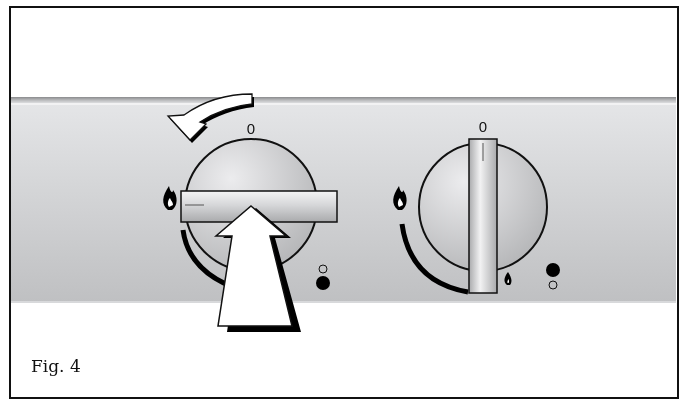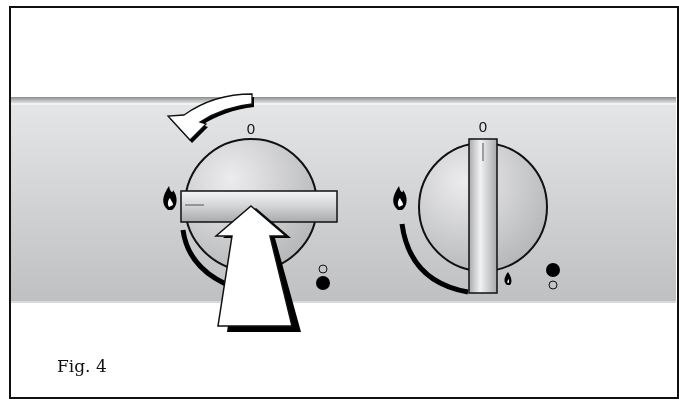--- a/index.html
+++ b/index.html
@@ -1,18 +1,18 @@
 <!DOCTYPE html>
 <html><head>
 <meta charset="utf-8">
 <style>
   html, body { margin:0; padding:0; background:#fff; }
   body { width:679px; height:400px; position:relative; overflow:hidden; font-family:"Liberation Sans", sans-serif; }
   .frame { position:absolute; left:9px; top:6px; width:666px; height:389px; border:2px solid #111; box-sizing:content-box; }
-  .caption { position:absolute; left:31px; top:356px; font-family:"DejaVu Serif", serif; font-size:17px; color:#111;margin-left:26px; }
+  .caption { position:absolute; left:31px; top:356px; font-family:"DejaVu Serif", serif; font-size:17px; color:#111; }
   svg.art { position:absolute; left:0; top:0; }
 </style>
 </head>
 <body>
 
 <div class="frame"></div>
 
 <svg class="art" width="679" height="400" viewBox="0 0 679 400">
   <defs>
     <linearGradient id="panelGrad" x1="0" y1="0" x2="0" y2="1">

